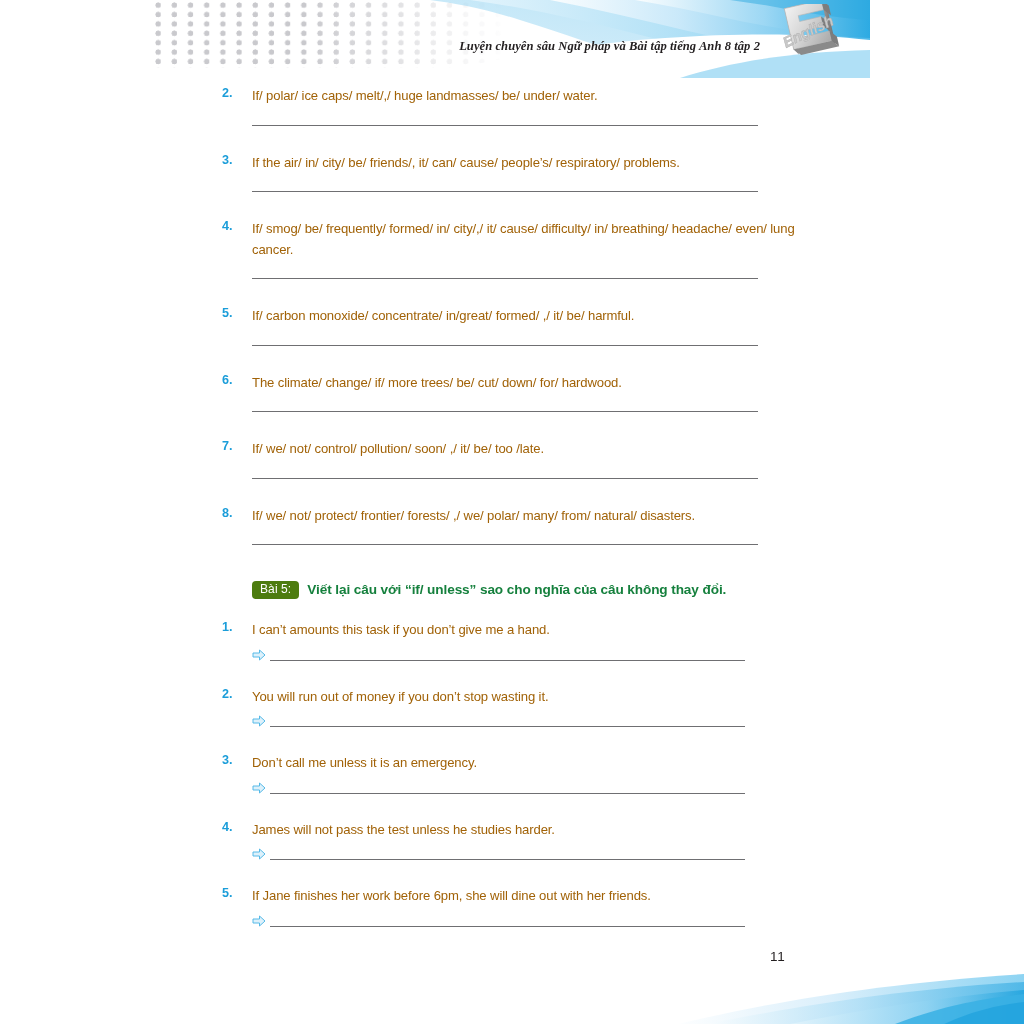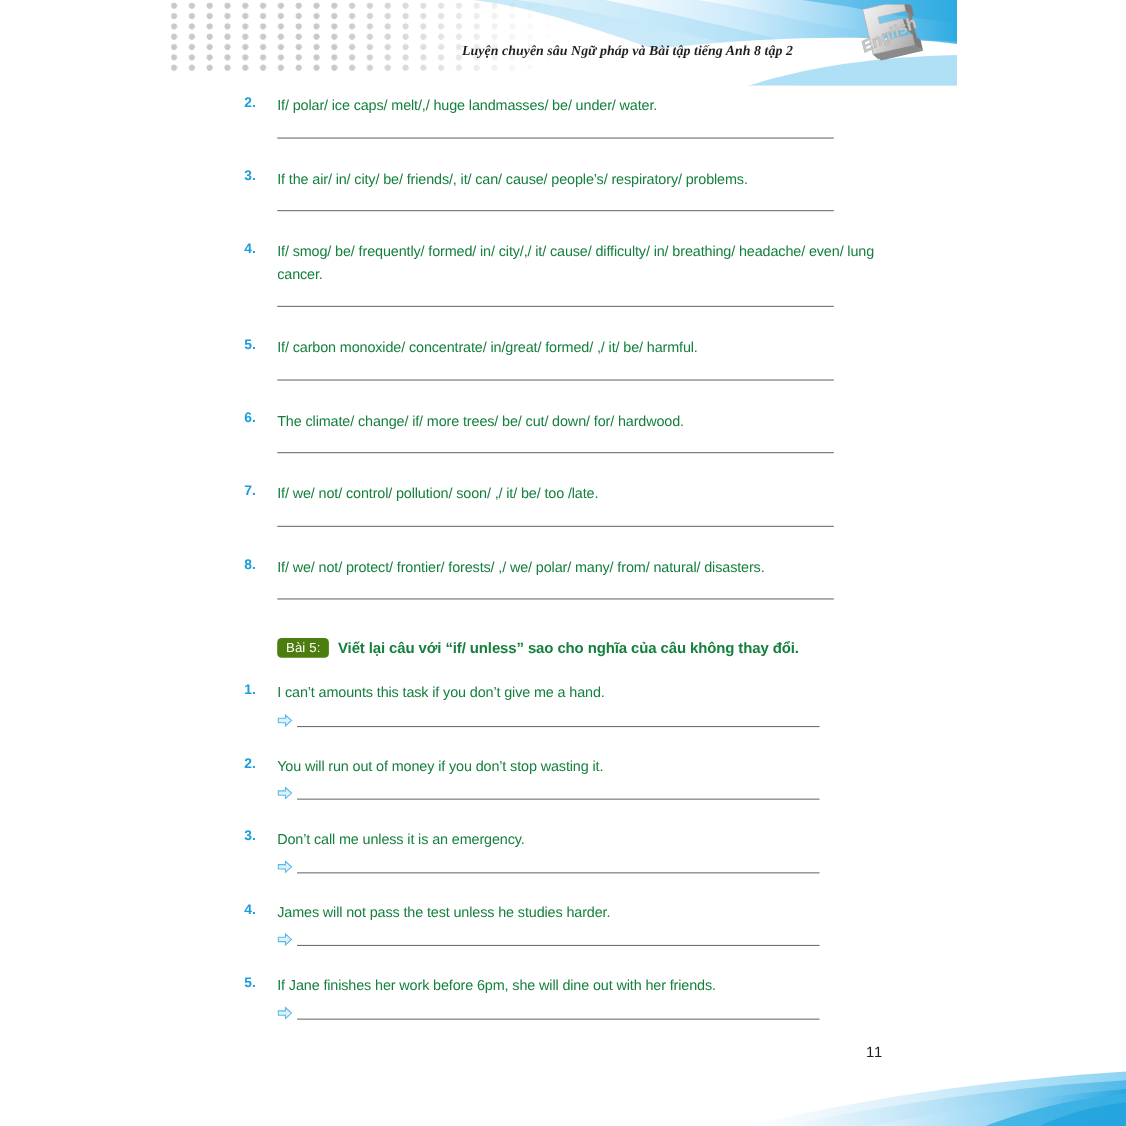--- a/index.html
+++ b/index.html
@@ -51,21 +51,21 @@
     top: 0;
     width: 440px;
     height: 78px;
   }
 
   .header-title {
     position: absolute;
     left: 420px;
     top: 39px;
     width: 340px;
-    text-align: left;
+    text-align: right;
     font-family: "Liberation Serif", serif;
     font-style: italic;
     font-weight: bold;
     font-size: 12.6px;
     color: #231f20;
     letter-spacing: 0.05px;
     white-space: nowrap;
   }
 
   
@@ -99,21 +99,21 @@
     width: 22px;
     text-align: left;
     font-size: 12.6px;
     font-weight: bold;
     color: #1b9dd9;
   }
 
   .item-text {
     font-size: 13.1px;
     line-height: 20.5px;
-    color: #15803d;
+    color: #a16207;
     letter-spacing: -0.12px;
   }
 
   
   .rule-row {
     position: relative;
     height: 34px;
   }
   .rule {
     position: absolute;
@@ -175,21 +175,21 @@
     height: 0;
     border-top: 1.1px solid #6f6f72;
   }
 
   
   .page-number {
     position: absolute;
     left: 770px;
     top: 949px;
     width: 50px;
-    text-align: center;
+    text-align: left;
     font-family: Liberation Sans, sans-serif;
     font-size: 13.5px;
     color: #231f20;
     letter-spacing: 0.8px;
   }
 
   .footer-wave {
     position: absolute;
     left: 640px;
     top: 968px;

